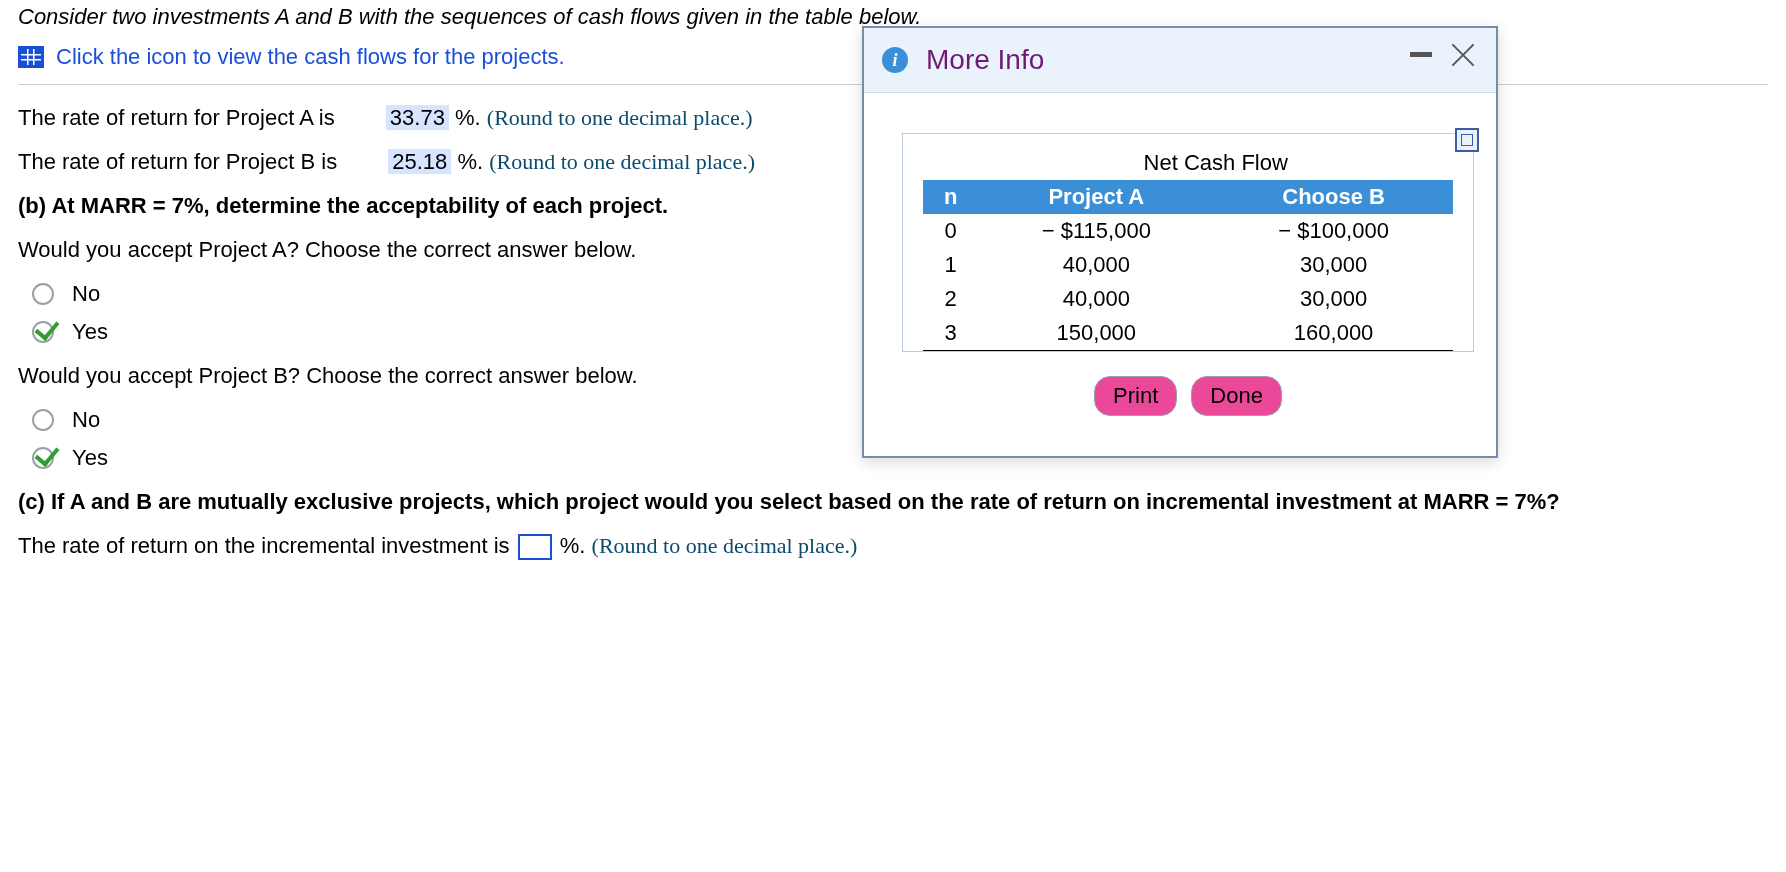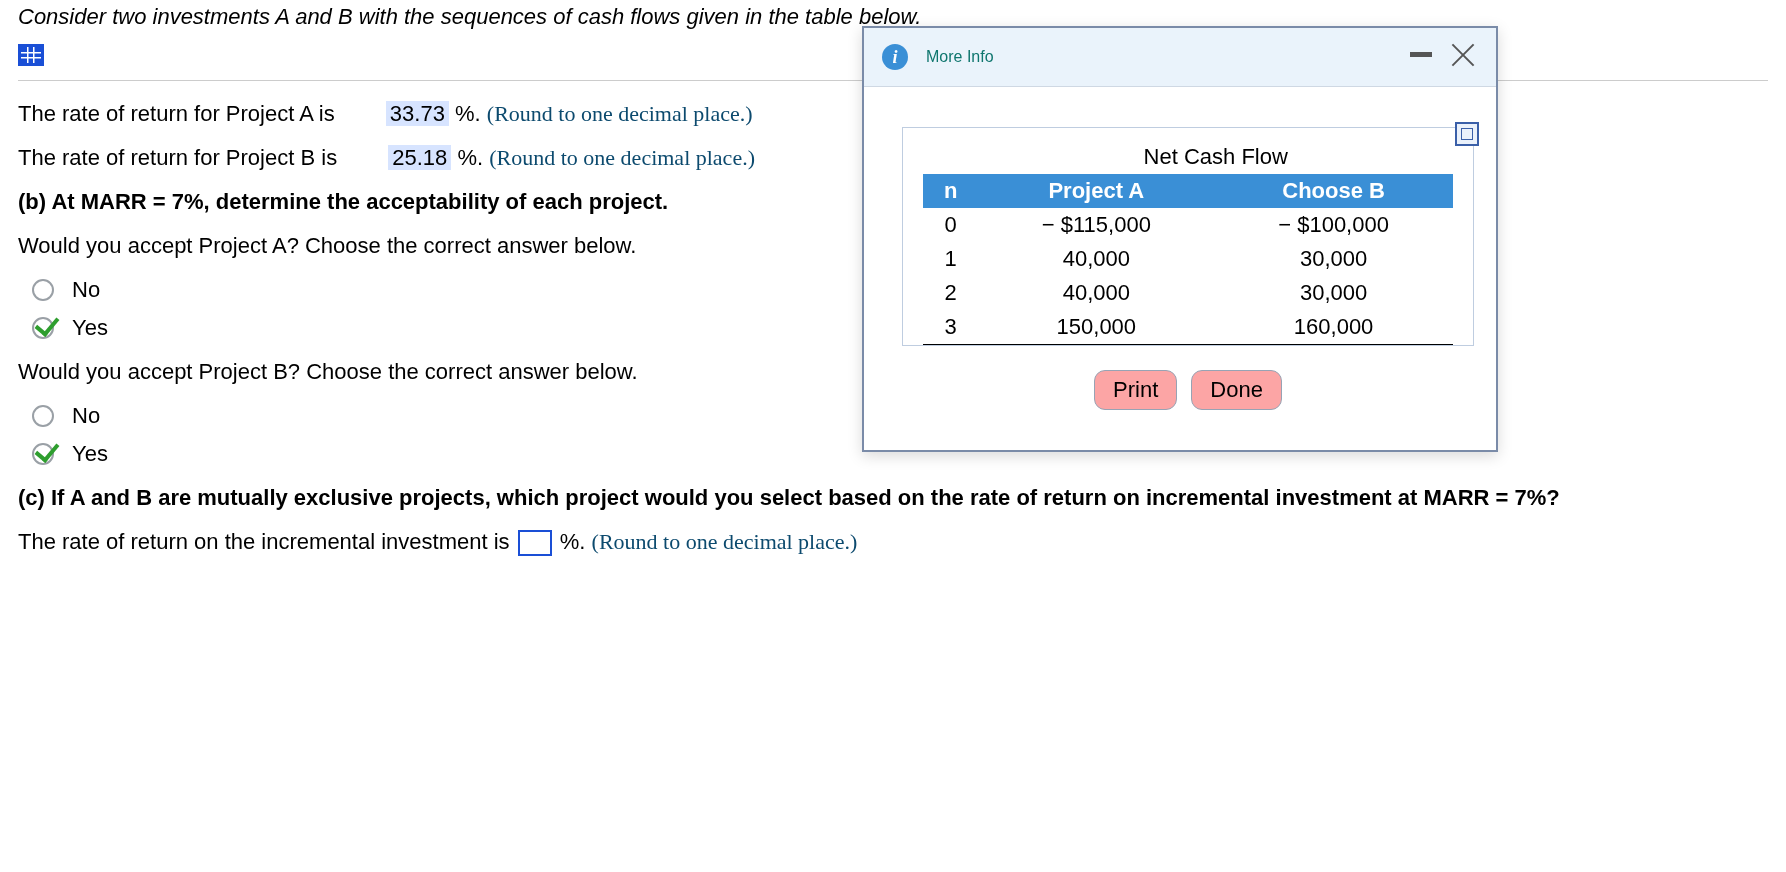--- a/index.html
+++ b/index.html
@@ -85,21 +85,21 @@
     border-bottom: 1px solid #cfd8e3;
     position: relative;
   }
   .info-icon {
     width: 26px; height: 26px; border-radius: 50%;
     background: #3a8fd6; color: #fff;
     display: inline-flex; align-items: center; justify-content: center;
     font-family: Georgia, serif; font-style: italic; font-weight: bold;
     font-size: 18px; margin-right: 18px;
   }
-  .modal-title { font-size: 16px; color: #0f766e; }
+  .modal-title { font-size: 28px; color: #701a75; }
   .modal-min {
     position: absolute; right: 64px; top: 24px;
     width: 22px; height: 5px; background: #555;
   }
   .modal-close {
     position: absolute; right: 18px; top: 12px;
     width: 30px; height: 30px;
   }
   .modal-close::before, .modal-close::after {
     content: ""; position: absolute; left: 14px; top: 0;
@@ -132,31 +132,32 @@
   }
   .cashflow-table thead .suphead th {
     font-weight: normal;
   }
   .cashflow-table tbody tr.last td { border-bottom: 1.5px solid #000; }
   .modal-buttons {
     display: flex; justify-content: center; gap: 14px;
     padding: 24px 0 18px 0;
   }
   .mbtn {
-    border: 1px solid #97a3b4; background: #fca5a5;
-    padding: 6px 18px; font-size: 22px; border-radius: 11px;
+    border: 1px solid #97a3b4; background: #ec4899;
+    padding: 6px 18px; font-size: 22px; border-radius: 16px;
   }
 </style>
 </head>
 <body>
 
 <div class="intro">Consider two investments A and B with the sequences of cash flows given in the table below.</div>
 
 <div class="linkrow">
   <span class="grid-icon"></span>
+  <span class="linktext">Click the icon to view the cash flows for the projects.</span>
 </div>
 
 <div class="line">
   <span>The rate of return for Project A is </span>
   <span class="hl">33.73</span>
   <span> %. </span>
   <span class="hint">(Round to one decimal place.)</span>
 </div>
 
 <div class="line">

